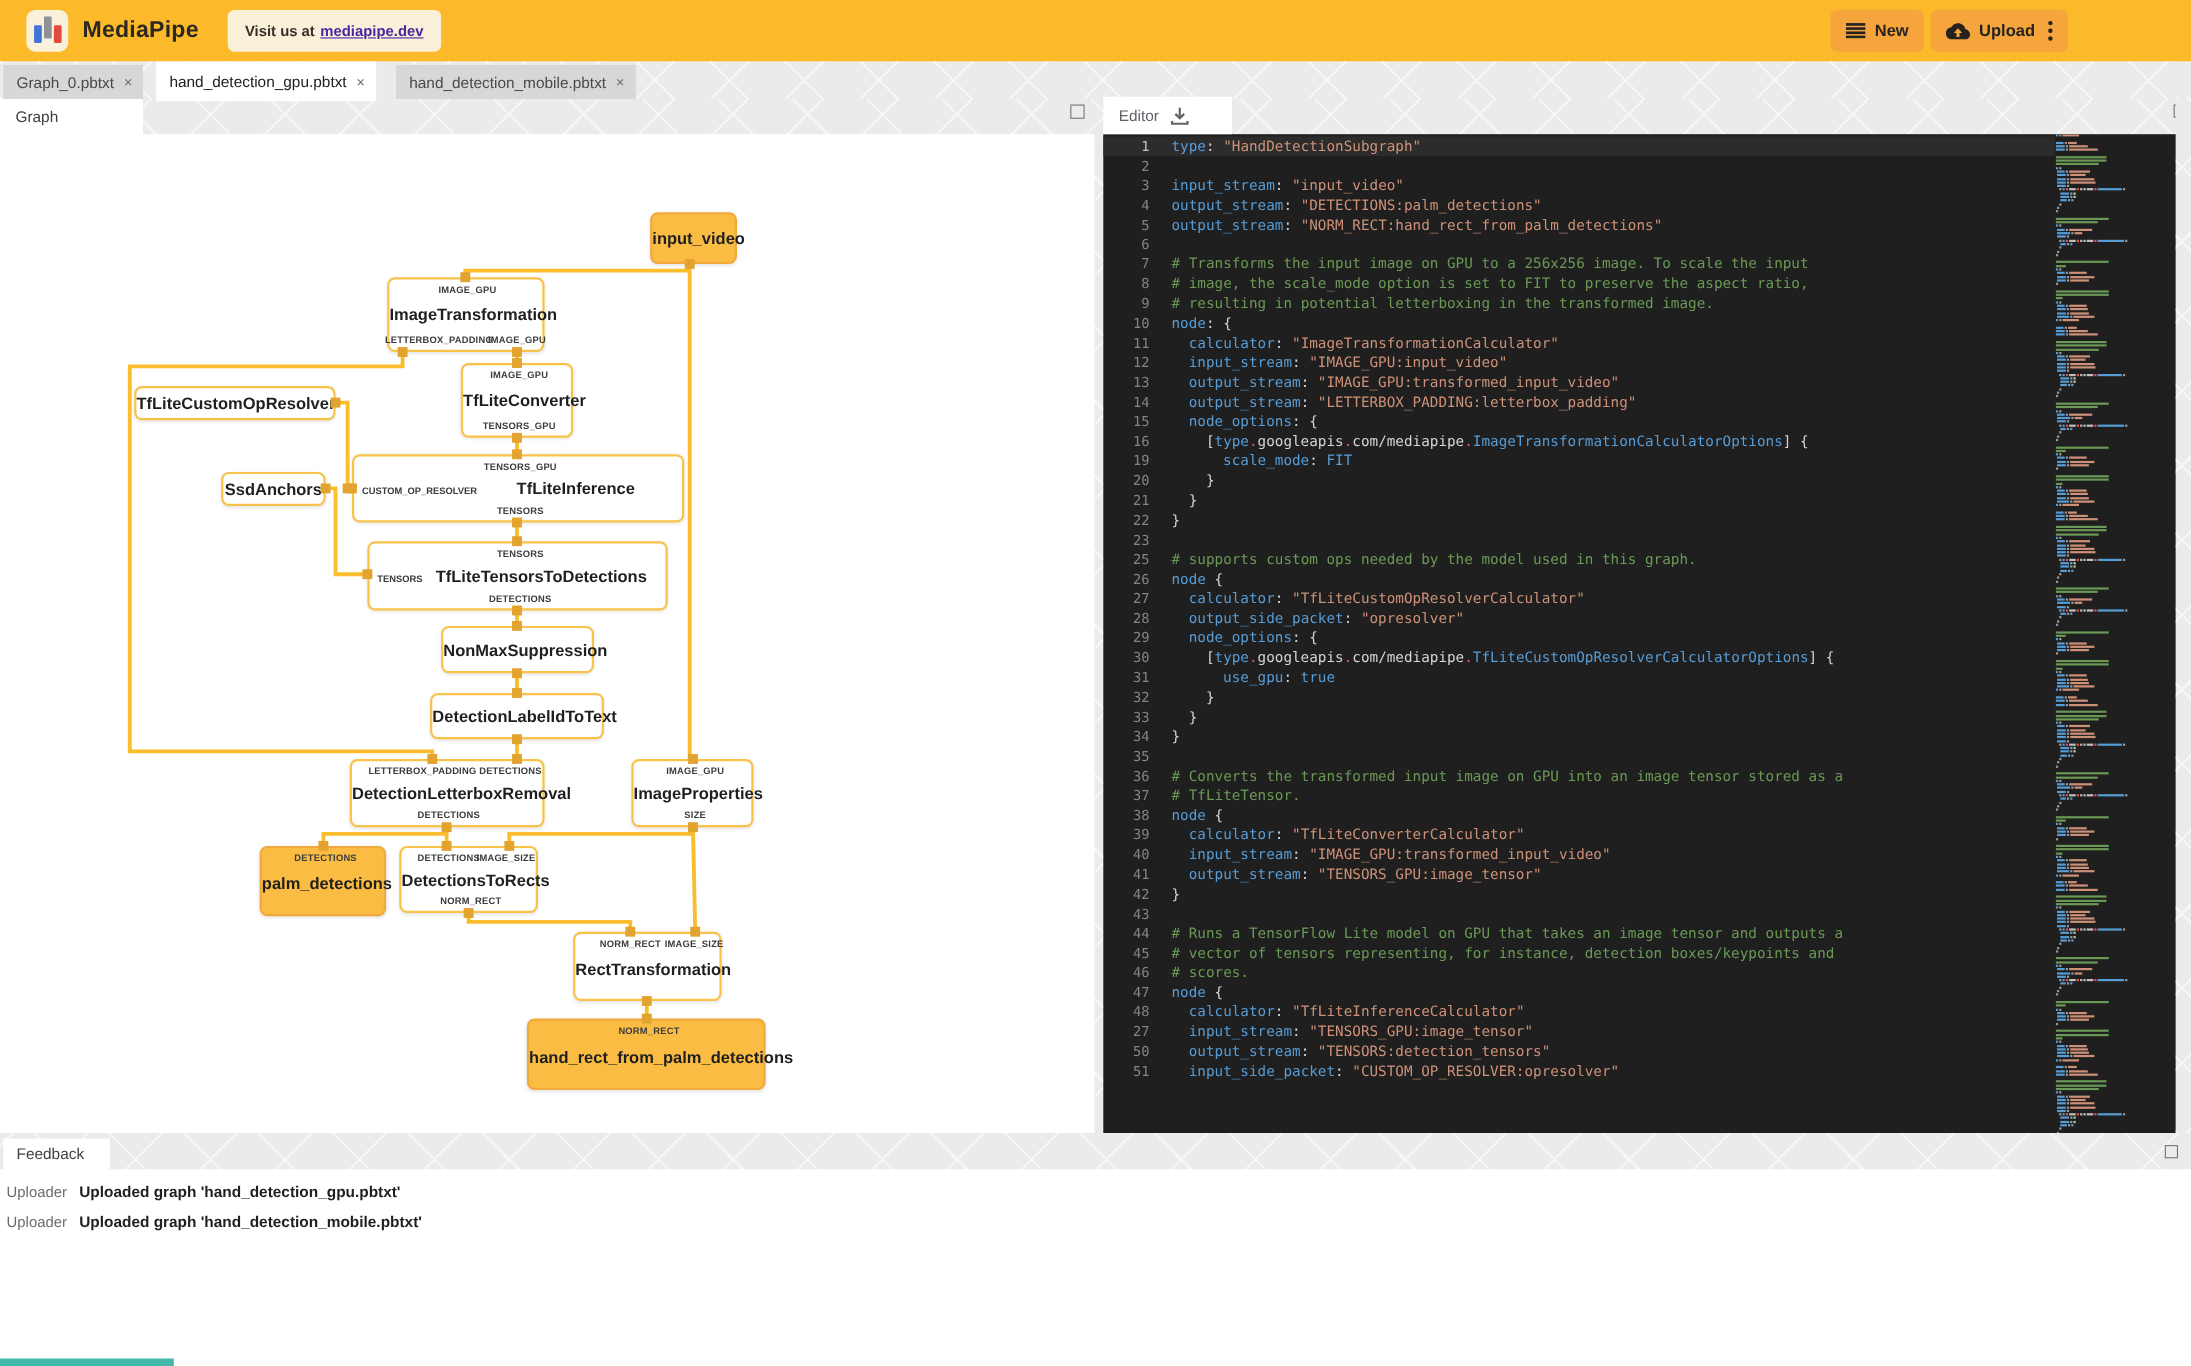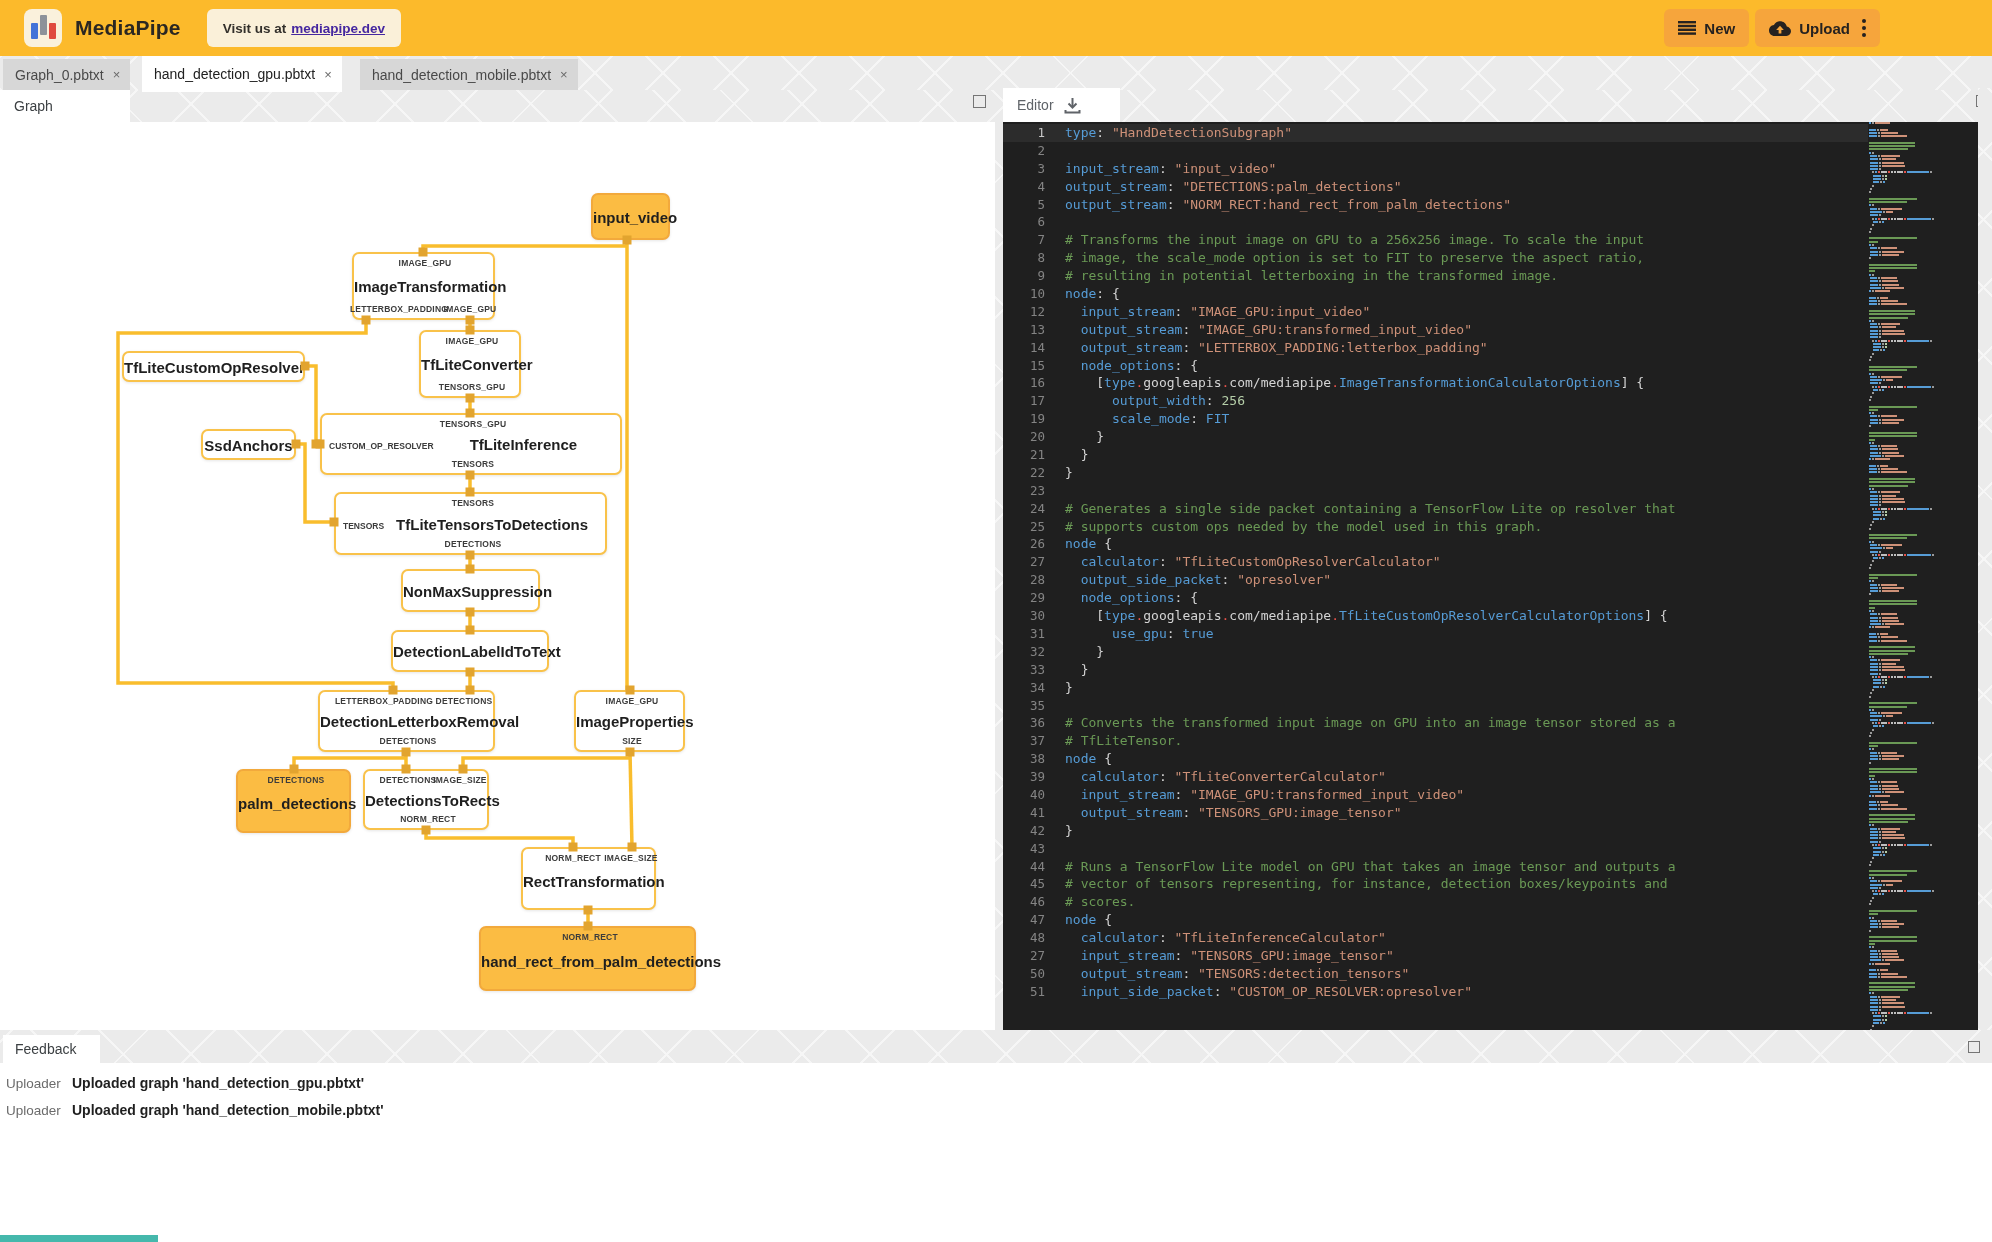--- a/index.html
+++ b/index.html
@@ -272,32 +272,31 @@
       <div class="cline hl"><span class="lnum">1</span><span class="tk-k">type</span><span class="tk-p">: </span><span class="tk-s">"HandDetectionSubgraph"</span></div>
       <div class="cline"><span class="lnum">2</span></div>
       <div class="cline"><span class="lnum">3</span><span class="tk-k">input_stream</span><span class="tk-p">: </span><span class="tk-s">"input_video"</span></div>
       <div class="cline"><span class="lnum">4</span><span class="tk-k">output_stream</span><span class="tk-p">: </span><span class="tk-s">"DETECTIONS:palm_detections"</span></div>
       <div class="cline"><span class="lnum">5</span><span class="tk-k">output_stream</span><span class="tk-p">: </span><span class="tk-s">"NORM_RECT:hand_rect_from_palm_detections"</span></div>
       <div class="cline"><span class="lnum">6</span></div>
       <div class="cline"><span class="lnum">7</span><span class="tk-c"># Transforms the input image on GPU to a 256x256 image. To scale the input</span></div>
       <div class="cline"><span class="lnum">8</span><span class="tk-c"># image, the scale_mode option is set to FIT to preserve the aspect ratio,</span></div>
       <div class="cline"><span class="lnum">9</span><span class="tk-c"># resulting in potential letterboxing in the transformed image.</span></div>
       <div class="cline"><span class="lnum">10</span><span class="tk-k">node</span><span class="tk-p">: {</span></div>
+      <div class="cline"><span class="lnum">11</span><span class="ind"></span><span class="tk-k">calculator</span><span class="tk-p">: </span><span class="tk-s">"ImageTransformationCalculator"</span></div>
       <div class="cline"><span class="lnum">12</span><span class="ind"></span><span class="tk-k">input_stream</span><span class="tk-p">: </span><span class="tk-s">"IMAGE_GPU:input_video"</span></div>
       <div class="cline"><span class="lnum">13</span><span class="ind"></span><span class="tk-k">output_stream</span><span class="tk-p">: </span><span class="tk-s">"IMAGE_GPU:transformed_input_video"</span></div>
       <div class="cline"><span class="lnum">14</span><span class="ind"></span><span class="tk-k">output_stream</span><span class="tk-p">: </span><span class="tk-s">"LETTERBOX_PADDING:letterbox_padding"</span></div>
       <div class="cline"><span class="lnum">15</span><span class="ind"></span><span class="tk-k">node_options</span><span class="tk-p">: {</span></div>
       <div class="cline"><span class="lnum">16</span><span class="ind"></span><span class="ind"></span><span class="tk-p">[</span><span class="tk-k">type</span><span class="tk-d">.</span><span class="tk-u">googleapis</span><span class="tk-d">.</span><span class="tk-u">com</span><span class="tk-u">/</span><span class="tk-u">mediapipe</span><span class="tk-d">.</span><span class="tk-k">ImageTransformationCalculatorOptions</span><span class="tk-p">] {</span></div>
-      <div class="cline"><span class="lnum">17</span><span class="ind"></span><span class="ind"></span><span class="ind"></span><span class="tk-k">output_width</span><span class="tk-p">: </span><span class="tk-n">256</span></div>
       <div class="cline"><span class="lnum">19</span><span class="ind"></span><span class="ind"></span><span class="ind"></span><span class="tk-k">scale_mode</span><span class="tk-p">: </span><span class="tk-k">FIT</span></div>
       <div class="cline"><span class="lnum">20</span><span class="ind"></span><span class="ind"></span><span class="tk-p">}</span></div>
       <div class="cline"><span class="lnum">21</span><span class="ind"></span><span class="tk-p">}</span></div>
       <div class="cline"><span class="lnum">22</span><span class="tk-p">}</span></div>
       <div class="cline"><span class="lnum">23</span></div>
-      <div class="cline"><span class="lnum">24</span><span class="tk-c"># Generates a single side packet containing a TensorFlow Lite op resolver that</span></div>
       <div class="cline"><span class="lnum">25</span><span class="tk-c"># supports custom ops needed by the model used in this graph.</span></div>
       <div class="cline"><span class="lnum">26</span><span class="tk-k">node</span><span class="tk-p"> {</span></div>
       <div class="cline"><span class="lnum">27</span><span class="ind"></span><span class="tk-k">calculator</span><span class="tk-p">: </span><span class="tk-s">"TfLiteCustomOpResolverCalculator"</span></div>
       <div class="cline"><span class="lnum">28</span><span class="ind"></span><span class="tk-k">output_side_packet</span><span class="tk-p">: </span><span class="tk-s">"opresolver"</span></div>
       <div class="cline"><span class="lnum">29</span><span class="ind"></span><span class="tk-k">node_options</span><span class="tk-p">: {</span></div>
       <div class="cline"><span class="lnum">30</span><span class="ind"></span><span class="ind"></span><span class="tk-p">[</span><span class="tk-k">type</span><span class="tk-d">.</span><span class="tk-u">googleapis</span><span class="tk-d">.</span><span class="tk-u">com</span><span class="tk-u">/</span><span class="tk-u">mediapipe</span><span class="tk-d">.</span><span class="tk-k">TfLiteCustomOpResolverCalculatorOptions</span><span class="tk-p">] {</span></div>
       <div class="cline"><span class="lnum">31</span><span class="ind"></span><span class="ind"></span><span class="ind"></span><span class="tk-k">use_gpu</span><span class="tk-p">: </span><span class="tk-k">true</span></div>
       <div class="cline"><span class="lnum">32</span><span class="ind"></span><span class="ind"></span><span class="tk-p">}</span></div>
       <div class="cline"><span class="lnum">33</span><span class="ind"></span><span class="tk-p">}</span></div>
       <div class="cline"><span class="lnum">34</span><span class="tk-p">}</span></div>

